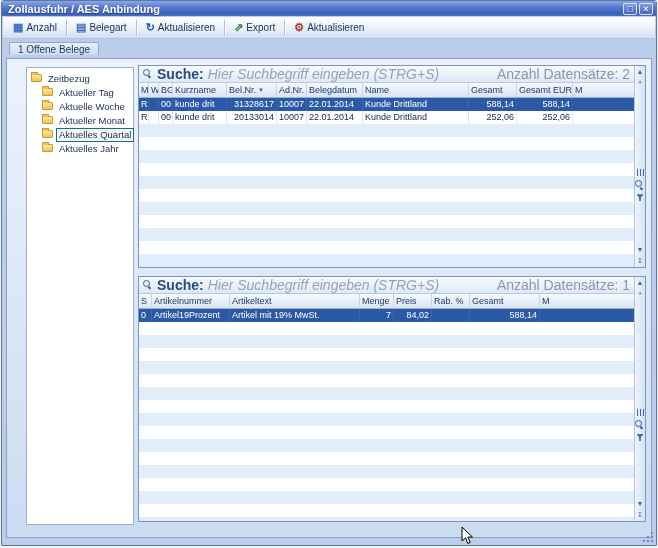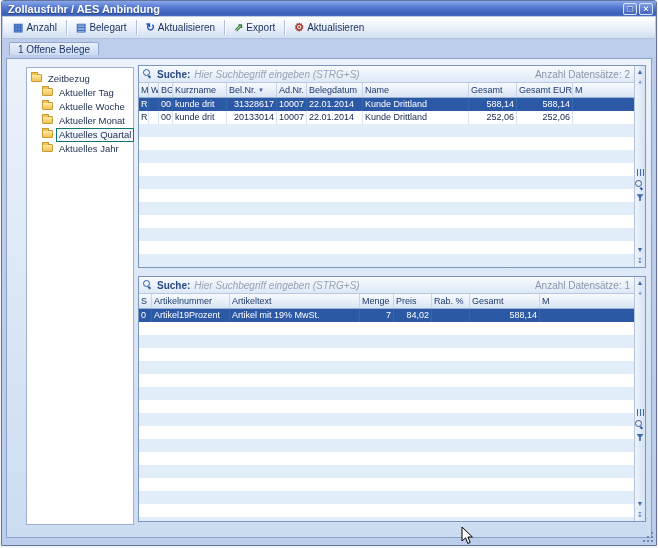--- a/index.html
+++ b/index.html
@@ -60,21 +60,21 @@
     align-items:center;padding:2px 0;gap:3px;}
   .strip-btn{width:9px;height:8px;line-height:8px;font-size:7px;color:#3f69ae;text-align:center;display:block;}
   .strip-spacer{flex:2;width:100%;}
   .strip-spacer2{flex:1;width:100%;}
   .icon-cols{width:7px;height:7px;margin:1px auto;
     background:repeating-linear-gradient(90deg,#3f69ae 0 1px,transparent 1px 3px);}
   .icon-funnel{width:7px;height:7px;margin:1px auto;background:#3f69ae;
     clip-path:polygon(0 0,100% 0,62% 45%,62% 100%,38% 100%,38% 45%);}
 
   .search-bar{height:17px;flex:0 0 17px;display:flex;align-items:center;gap:4px;padding:0 4px;
-    background:linear-gradient(#f8fbfe,#dde9f7);border-bottom:1px solid #b8c8e0;font-size:10px;}
+    background:linear-gradient(#f8fbfe,#dde9f7);border-bottom:1px solid #b8c8e0;font-size:14px;}
   .mag-icon{display:inline-block;width:10px;height:10px;position:relative;flex:0 0 10px;}
   .mag-icon::before{content:"";position:absolute;left:0;top:0;width:5px;height:5px;
     border:1.4px solid #2f5a9e;border-radius:50%;}
   .mag-icon::after{content:"";position:absolute;left:6.2px;top:6.2px;width:3.4px;height:1.5px;
     background:#2f5a9e;transform:rotate(45deg);transform-origin:0 0;}
   .search-label{font-weight:bold;color:#2a4a80;}
   .search-placeholder{color:#98a2b4;font-style:italic;}
   .record-count{margin-left:auto;color:#8a96aa;white-space:nowrap;}
 
   .grid-head{height:15px;flex:0 0 15px;display:flex;

